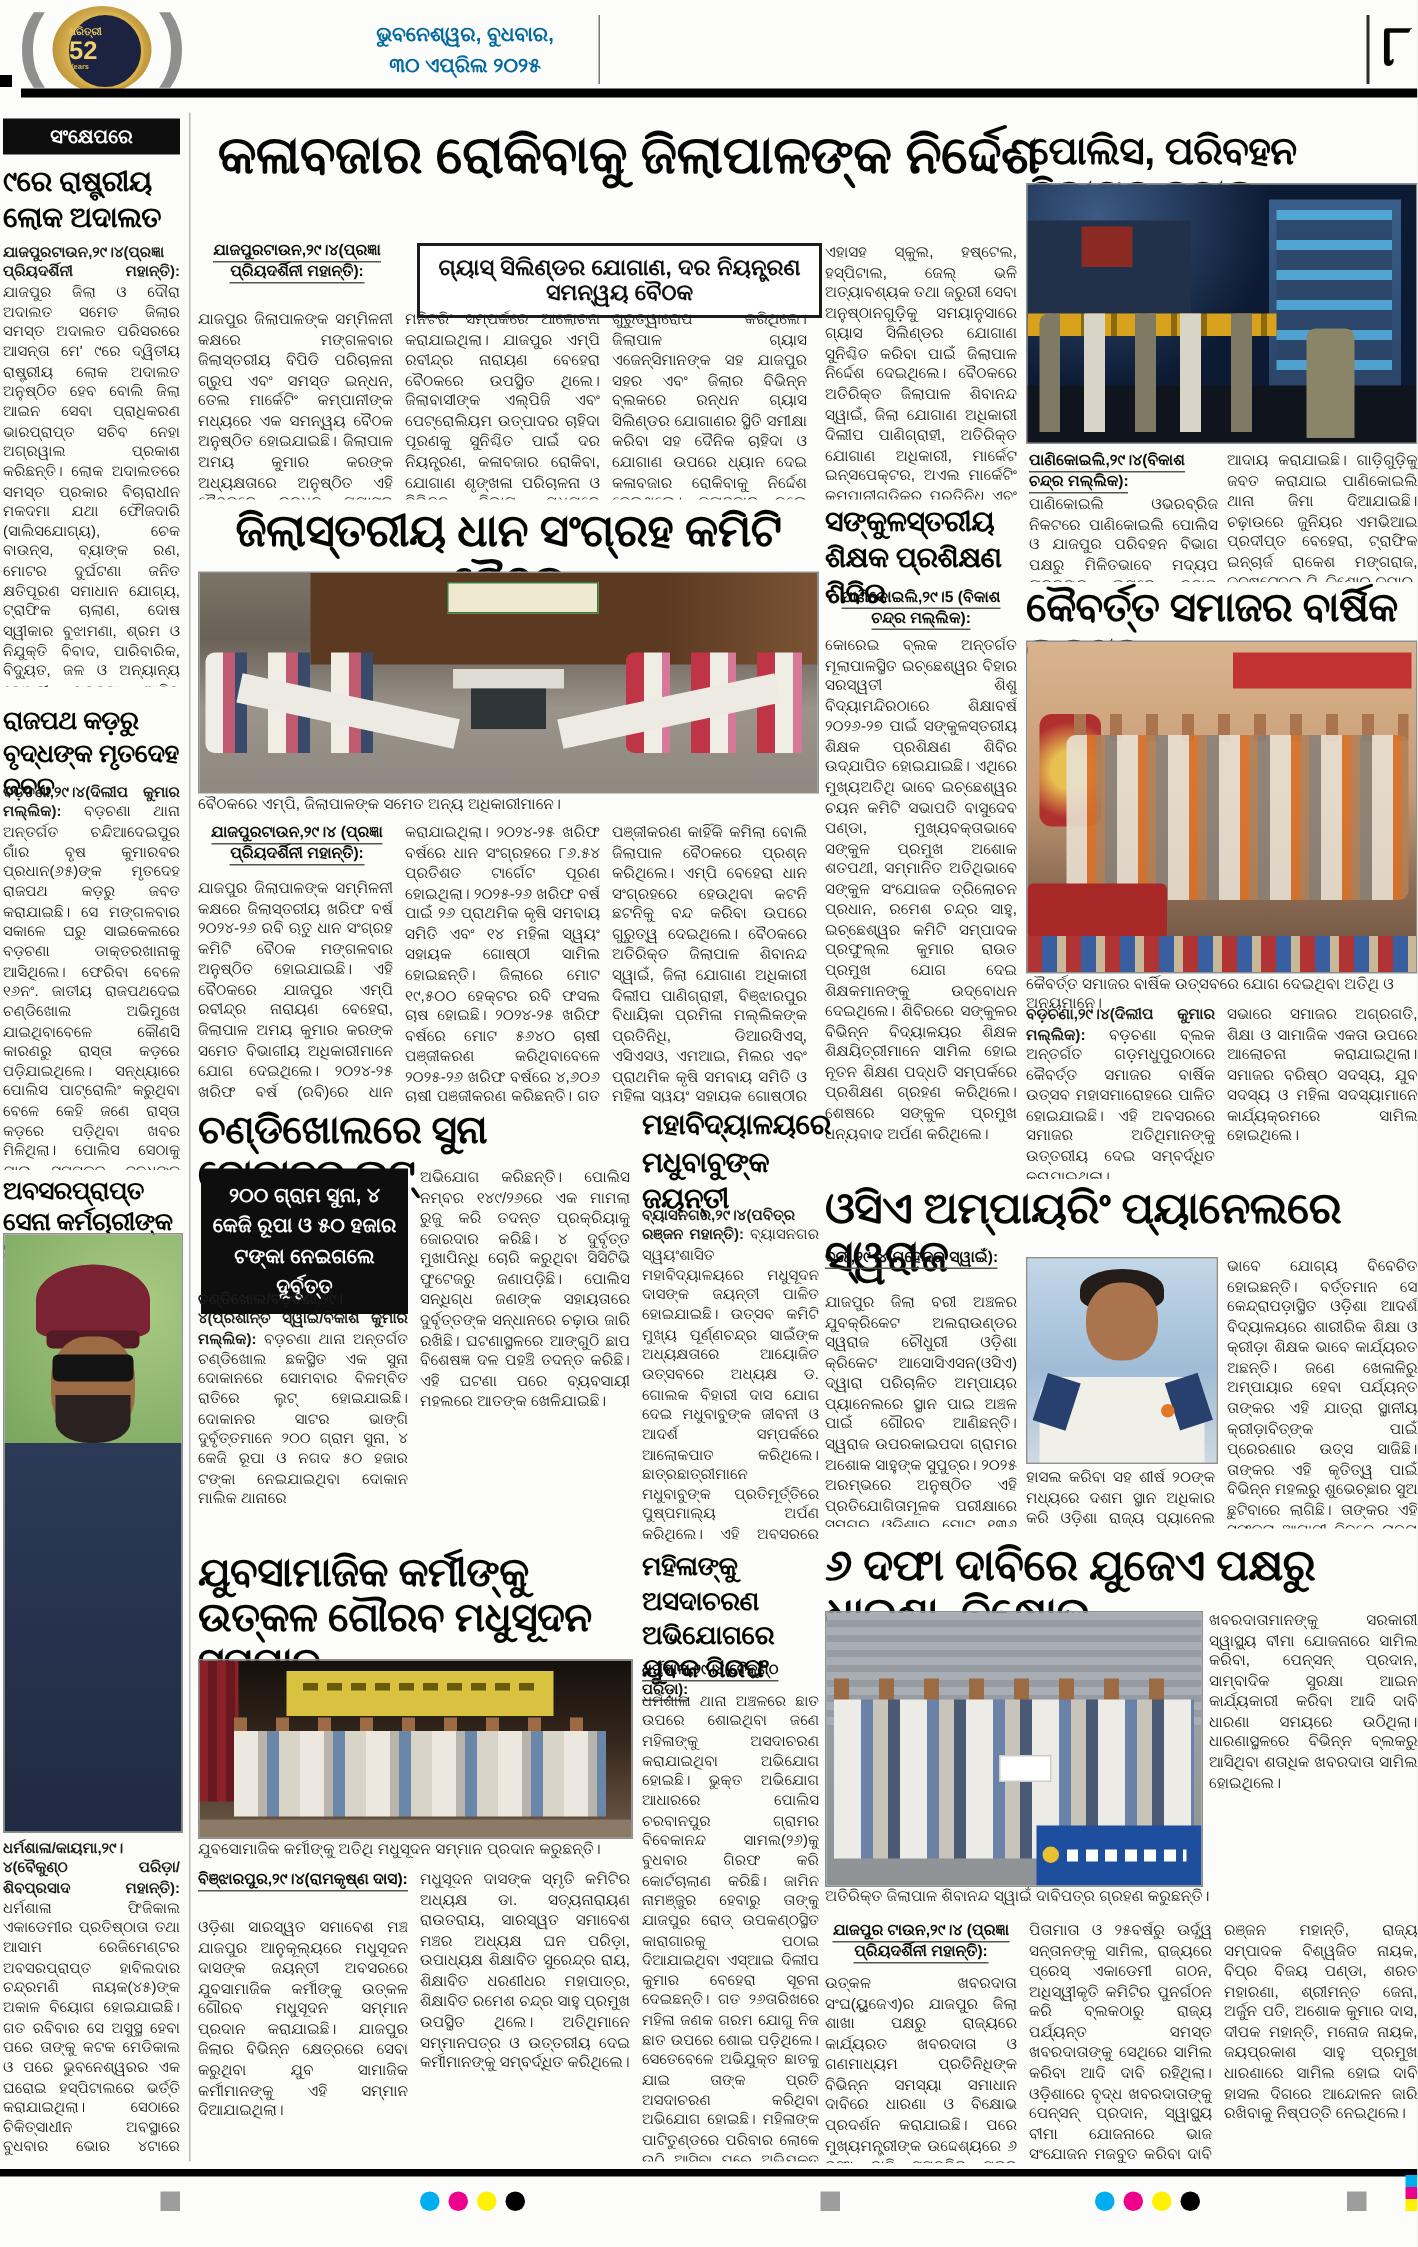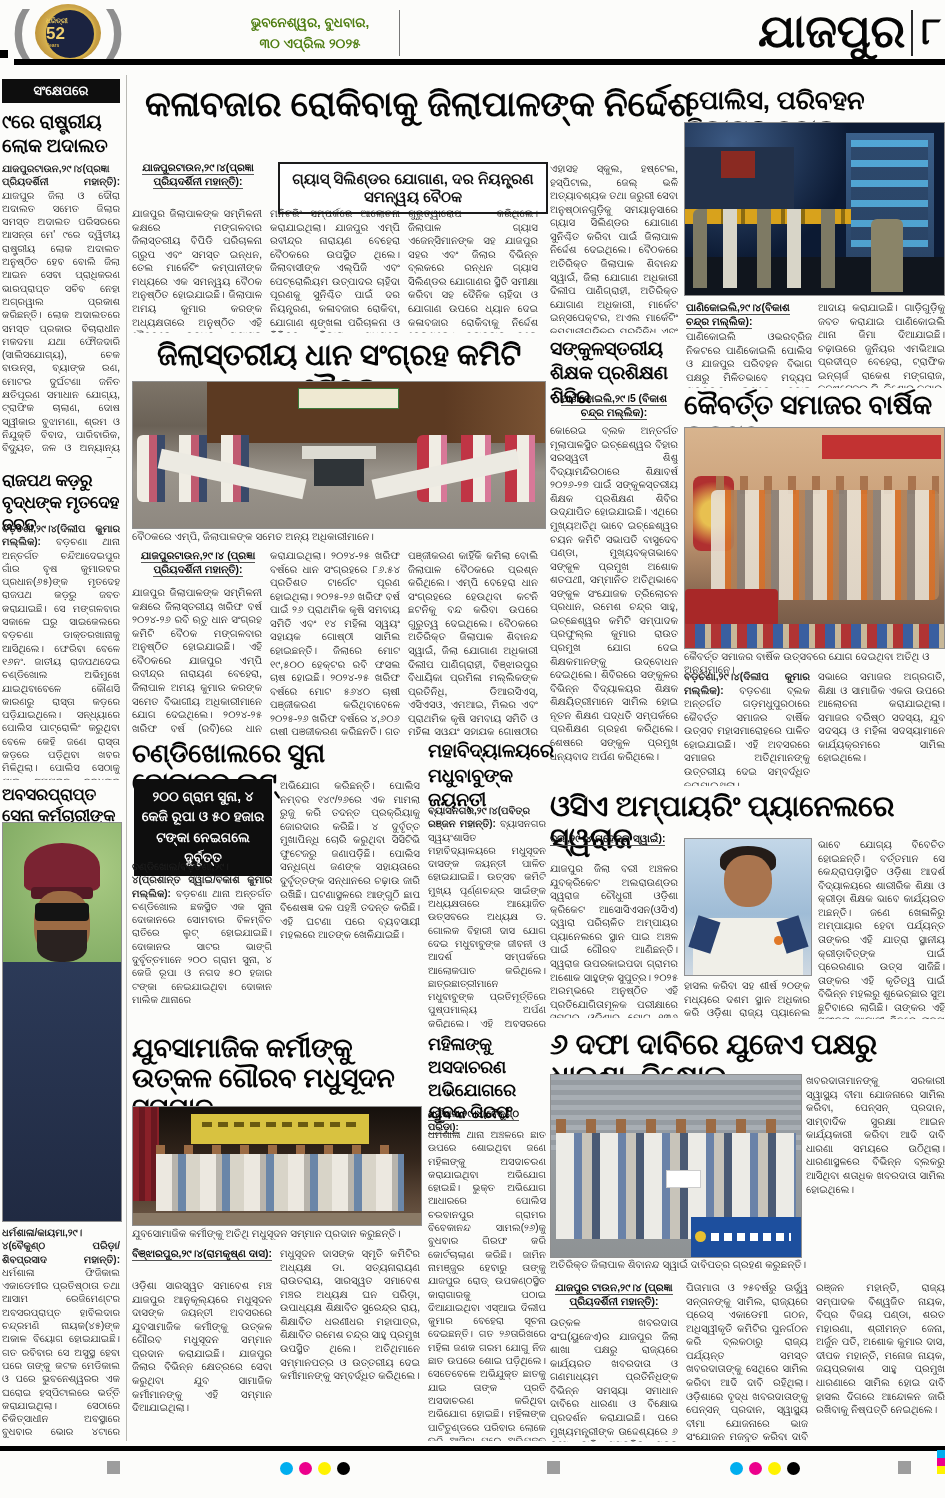--- a/index.html
+++ b/index.html
@@ -30,24 +30,23 @@
     <div class="abs" style="left:12px;top:2px;width:112px;height:60px;">
       <div class="abs" style="left:0;top:-4px;font-size:54px;color:#8f8f8f;font-weight:700;">(</div>
       <div class="abs" style="right:0;top:-4px;font-size:54px;color:#8f8f8f;font-weight:700;">)</div>
       <div class="abs" style="left:23px;top:2px;width:66px;height:58px;border-radius:50%;background:radial-gradient(circle,#e8cd70 30%,#c49a3e 70%,#a07c2e);"></div>
       <div class="abs" style="left:32px;top:6px;width:48px;height:48px;border-radius:50%;background:#1b2340;border:2px solid #d8b24a;">
         <div style="font-size:7px;color:#e8c860;margin-top:7px;font-weight:700;">ଧରିତ୍ରୀ</div>
         <div style="font-size:17px;color:#f0d070;font-weight:800;line-height:1;">52</div>
         <div style="font-size:5px;color:#d8b24a;font-weight:700;">Years</div>
       </div>
     </div>
-    <div class="abs pre" style="left:228px;top:13px;width:164px;font-size:13.5px;font-weight:700;line-height:1.55;text-align:center;color:#4d7c0f;">ଭୁବନେଶ୍ୱର, ବୁଧବାର,
+    <div class="abs pre" style="left:228px;top:13px;width:164px;font-size:13.5px;font-weight:700;line-height:1.55;text-align:center;color:#0369a1;">ଭୁବନେଶ୍ୱର, ବୁଧବାର,
 ୩୦ ଏପ୍ରିଲ ୨୦୨୫</div>
     <div class="abs vline" style="left:399px;top:10px;height:46px;background:#777;"></div>
-    <div class="abs hl" style="left:690px;top:6px;width:215px;font-size:46px;text-align:right;">ଯାଜପୁର</div>
     <div class="abs" style="left:911px;top:10px;width:2px;height:46px;background:#2a2a2a;"></div>
     <div class="abs hl" style="left:917px;top:10px;width:28px;font-size:38px;text-align:center;">୮</div>
     <div class="abs" style="left:14px;top:59px;width:931px;height:6px;background:#000;"></div>
   </div>
 
   <div class="abs vline" style="left:126px;top:75px;height:1366px;"></div>
 
   <div>
     <div class="abs blackbox" style="left:2px;top:79px;width:118px;height:24px;font-size:13px;line-height:24px;">ସଂକ୍ଷେପରେ</div>
 

